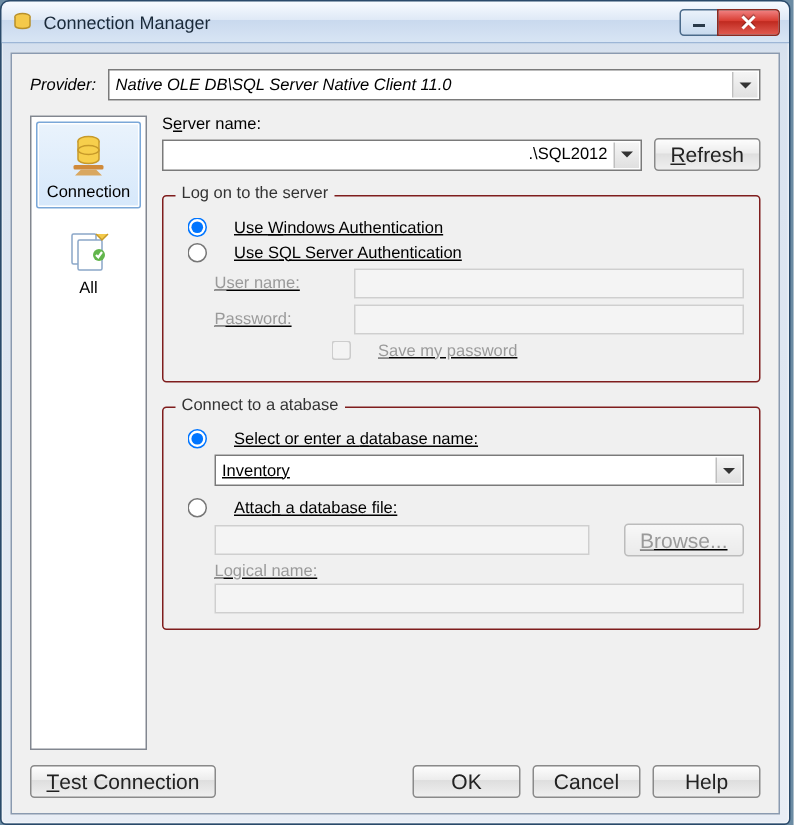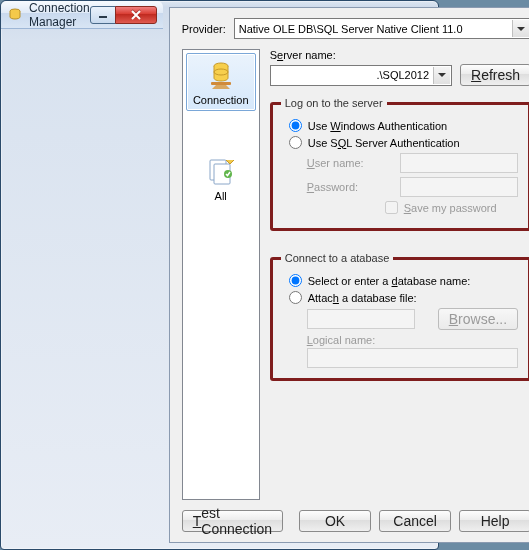--- a/index.html
+++ b/index.html
@@ -6,26 +6,27 @@
   body {
     margin: 0;
     font-family: "Segoe UI", Tahoma, sans-serif;
     font-size: 11px;
     background: #6b8ba3;
     width: 529px;
     height: 550px;
     overflow: hidden;
   }
   .window {
-    width: 439px;
+    width: 527px;
     height: 550px;
     background: linear-gradient(#dde6f1, #cfdbeb 6px, #d8e2ef 40px, #e8edf5);
     border: 1px solid #2a4a6a;
     border-radius: 6px 6px 4px 4px;
     display: flex;
+    flex-direction: column;
     box-shadow: inset 0 0 0 1px rgba(255,255,255,0.4);
   }
   .titlebar {
     height: 28px;
     display: flex;
     align-items: center;
     padding: 0 6px;
     background: linear-gradient(#f7fbff, #dfe9f6 45%, #c9d9ee 46%, #d8e5f4);
     border-bottom: 1px solid #9db6d6;
     border-radius: 6px 6px 0 0;
@@ -41,56 +42,55 @@
   .client {
     flex:1;
     margin: 6px;
     background: #f0f0f0;
     border: 1px solid #8a9ab0;
     display:flex;
     flex-direction: column;
     padding: 10px 12px;
   }
 
-  .provider-row { display:flex; align-items:center; gap:8px; margin-bottom:10px; }
+  .provider-row { display:flex; align-items:center; gap:8px; margin-bottom:10px;font-style:italic; }
   .provider-row label { white-space:nowrap; }
   .combo { flex:1; height:21px; background:#fff; border:1px solid #7a7a7a; display:flex; align-items:center; padding:0 4px; position:relative; }
   .combo .arrow { position:absolute; right:1px; top:1px; bottom:1px; width:17px; background:linear-gradient(#f5f5f5,#e0e0e0); border-left:1px solid #bfbfbf; display:flex; align-items:center; justify-content:center; }
   .combo .arrow::after { content:""; border:4px solid transparent; border-top-color:#333; margin-top:4px; }
   .combo .val { overflow:hidden; text-overflow:ellipsis; white-space:nowrap; padding-right:18px; }
 
   .body-row { flex:1; display:flex; gap:10px; }
 
   .sidebar {
     width:78px;
     background:#fff;
     border:1px solid #828790;
     padding:3px;
     display:flex;
     flex-direction:column;
     align-items:center;
-    gap:32px;
   }
   .side-item { width:70px; text-align:center; padding:4px 2px; margin-bottom:6px; border:1px solid transparent; border-radius:2px;}
   .side-item.selected { border:1px solid #7aa7d8; background:linear-gradient(#eaf3fc,#d6e8fb); box-shadow:inset 0 0 0 1px #fff; }
   .side-item .iconbox { height:34px; display:flex; align-items:center; justify-content:center; }
   .side-item .lbl { margin-top:2px; }
 
   .main { flex:1; display:flex; flex-direction:column; }
 
   .row { display:flex; align-items:center; gap:8px; margin-bottom:6px; }
   .label-above { margin-bottom:3px; }
   .server-row .combo { flex:1;justify-content:flex-end; }
   .btn { height:22px; min-width:66px; padding:0 10px; background:linear-gradient(#fdfdfd,#ececec 45%,#dedede 46%,#efefef); border:1px solid #8a8a8a; border-radius:3px; display:inline-flex; align-items:center; justify-content:center; font-size:14px; color:#222; }
   .btn.disabled { color:#9a9a9a; border-color:#bcbcbc; background:linear-gradient(#f7f7f7,#eaeaea); }
 
-  fieldset { border:3px solid #7f1d1d; border-radius:3px; margin:10px 0 16px 0; padding:10px 10px 10px 10px; position:relative; }
+  fieldset { border:1px solid #7f1d1d; border-radius:3px; margin:10px 0 6px 0; padding:10px 10px 10px 10px; position:relative;text-decoration:underline; }
   fieldset > .legend { position:absolute; top:-8px; left:8px; background:#f0f0f0; padding:0 4px; color:#333; }
 
-  .radio-row, .check-row { display:flex; align-items:center; gap:6px; margin:4px 0 4px 6px; }
+  .radio-row, .check-row { display:flex; align-items:center; gap:18px; margin:4px 0 4px 6px; }
   input[type=radio], input[type=checkbox] { margin:0; width:13px; height:13px; }
   .indent { margin-left:24px; }
   .field-row { display:flex; align-items:center; gap:23px; margin:4px 0; }
   .field-row .flabel { width:70px; text-align:left; }
   .disabled-text { color:#9a9a9a; }
   .txt { flex:1; height:20px; background:#fff; border:1px solid #abadb3; padding:0 4px; }
   .txt.disabled { background:#f4f4f4; border-color:#cfcfcf; }
 
   .footer { display:flex; align-items:center; gap:8px; padding-top:10px; }
   .footer .spacer { flex:1; }
@@ -203,20 +203,26 @@
           </div>
         </fieldset>
 
         <fieldset>
           <span class="legend">Connect to a atabase</span>
 
           <div class="radio-row">
             <input type="radio" checked="" style="">
             <span>Select or enter a <u>d</u>atabase name:</span>
           </div>
+          <div class="indent" style="margin-bottom:8px">
+            <div class="combo" style="width:100%">
+              <span class="val">Inventory</span>
+              <span class="arrow"></span>
+            </div>
+          </div>
 
           <div class="radio-row">
             <input type="radio" style="">
             <span>Attac<u>h</u> a database file:</span>
           </div>
           <div class="indent">
             <div class="field-row">
               <div class="txt disabled" style="flex:1"></div>
               <div class="btn disabled">
                   <span class="disabled-text"><u>B</u>rowse...</span>

